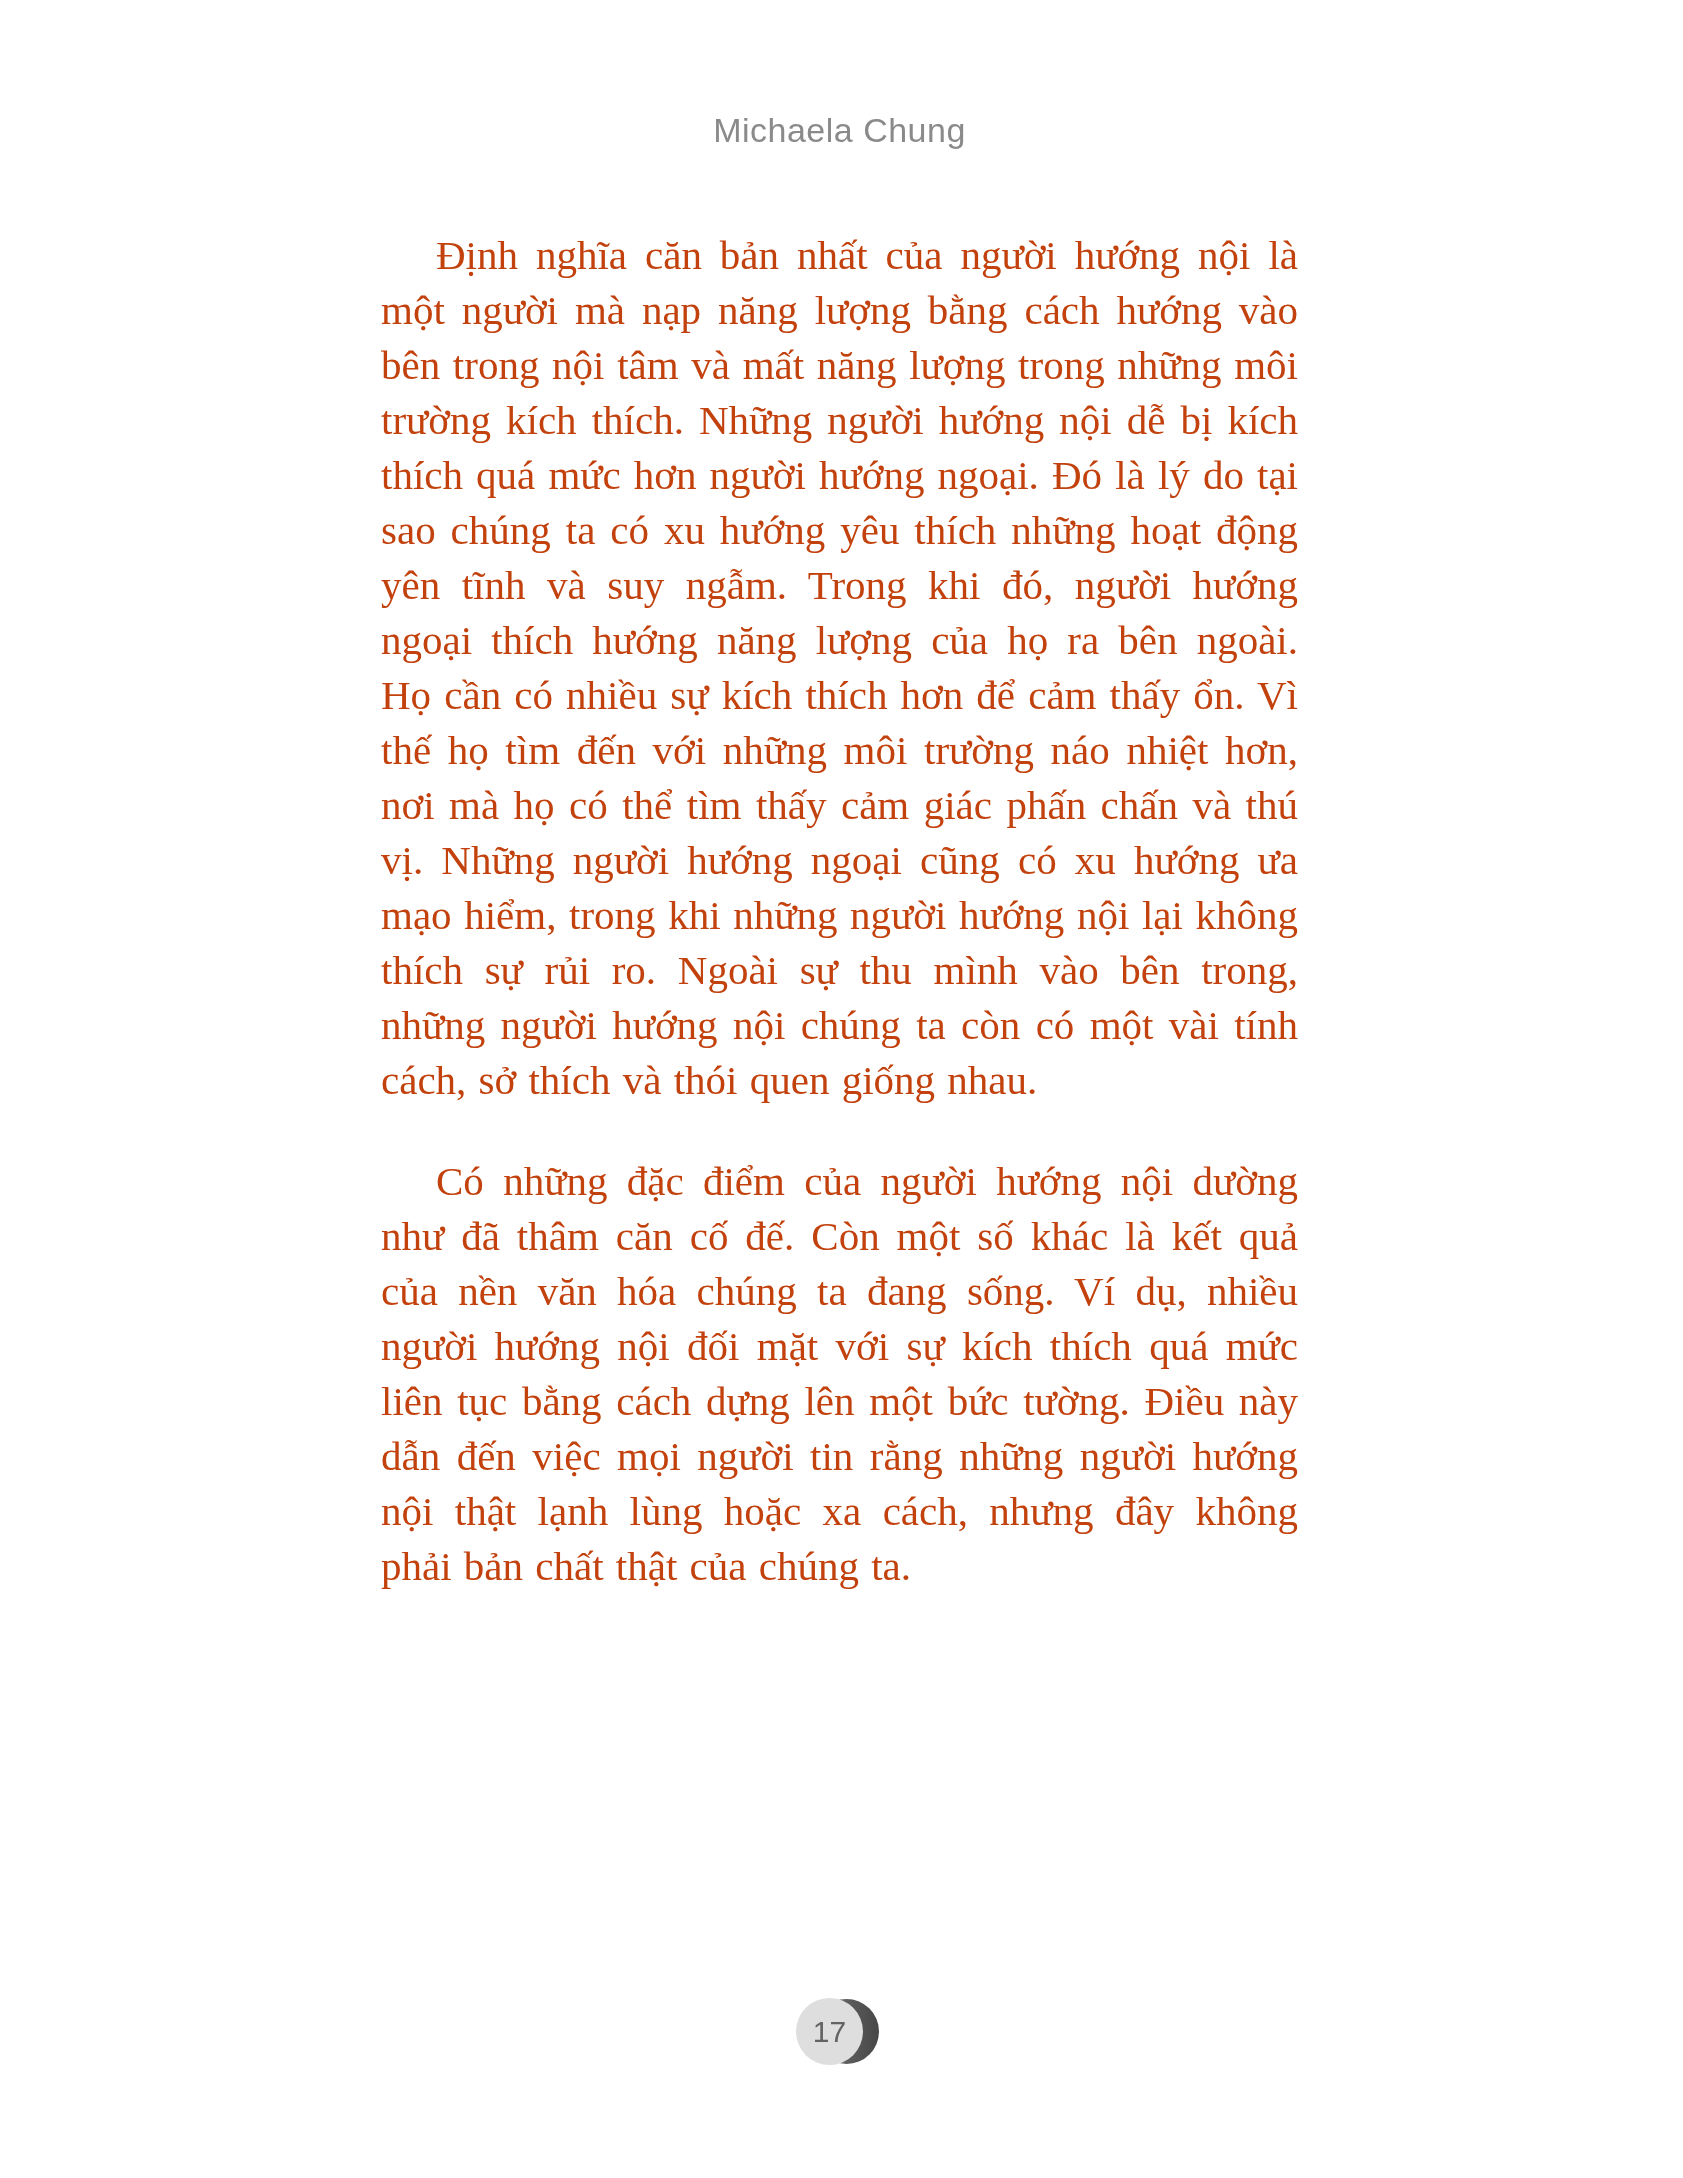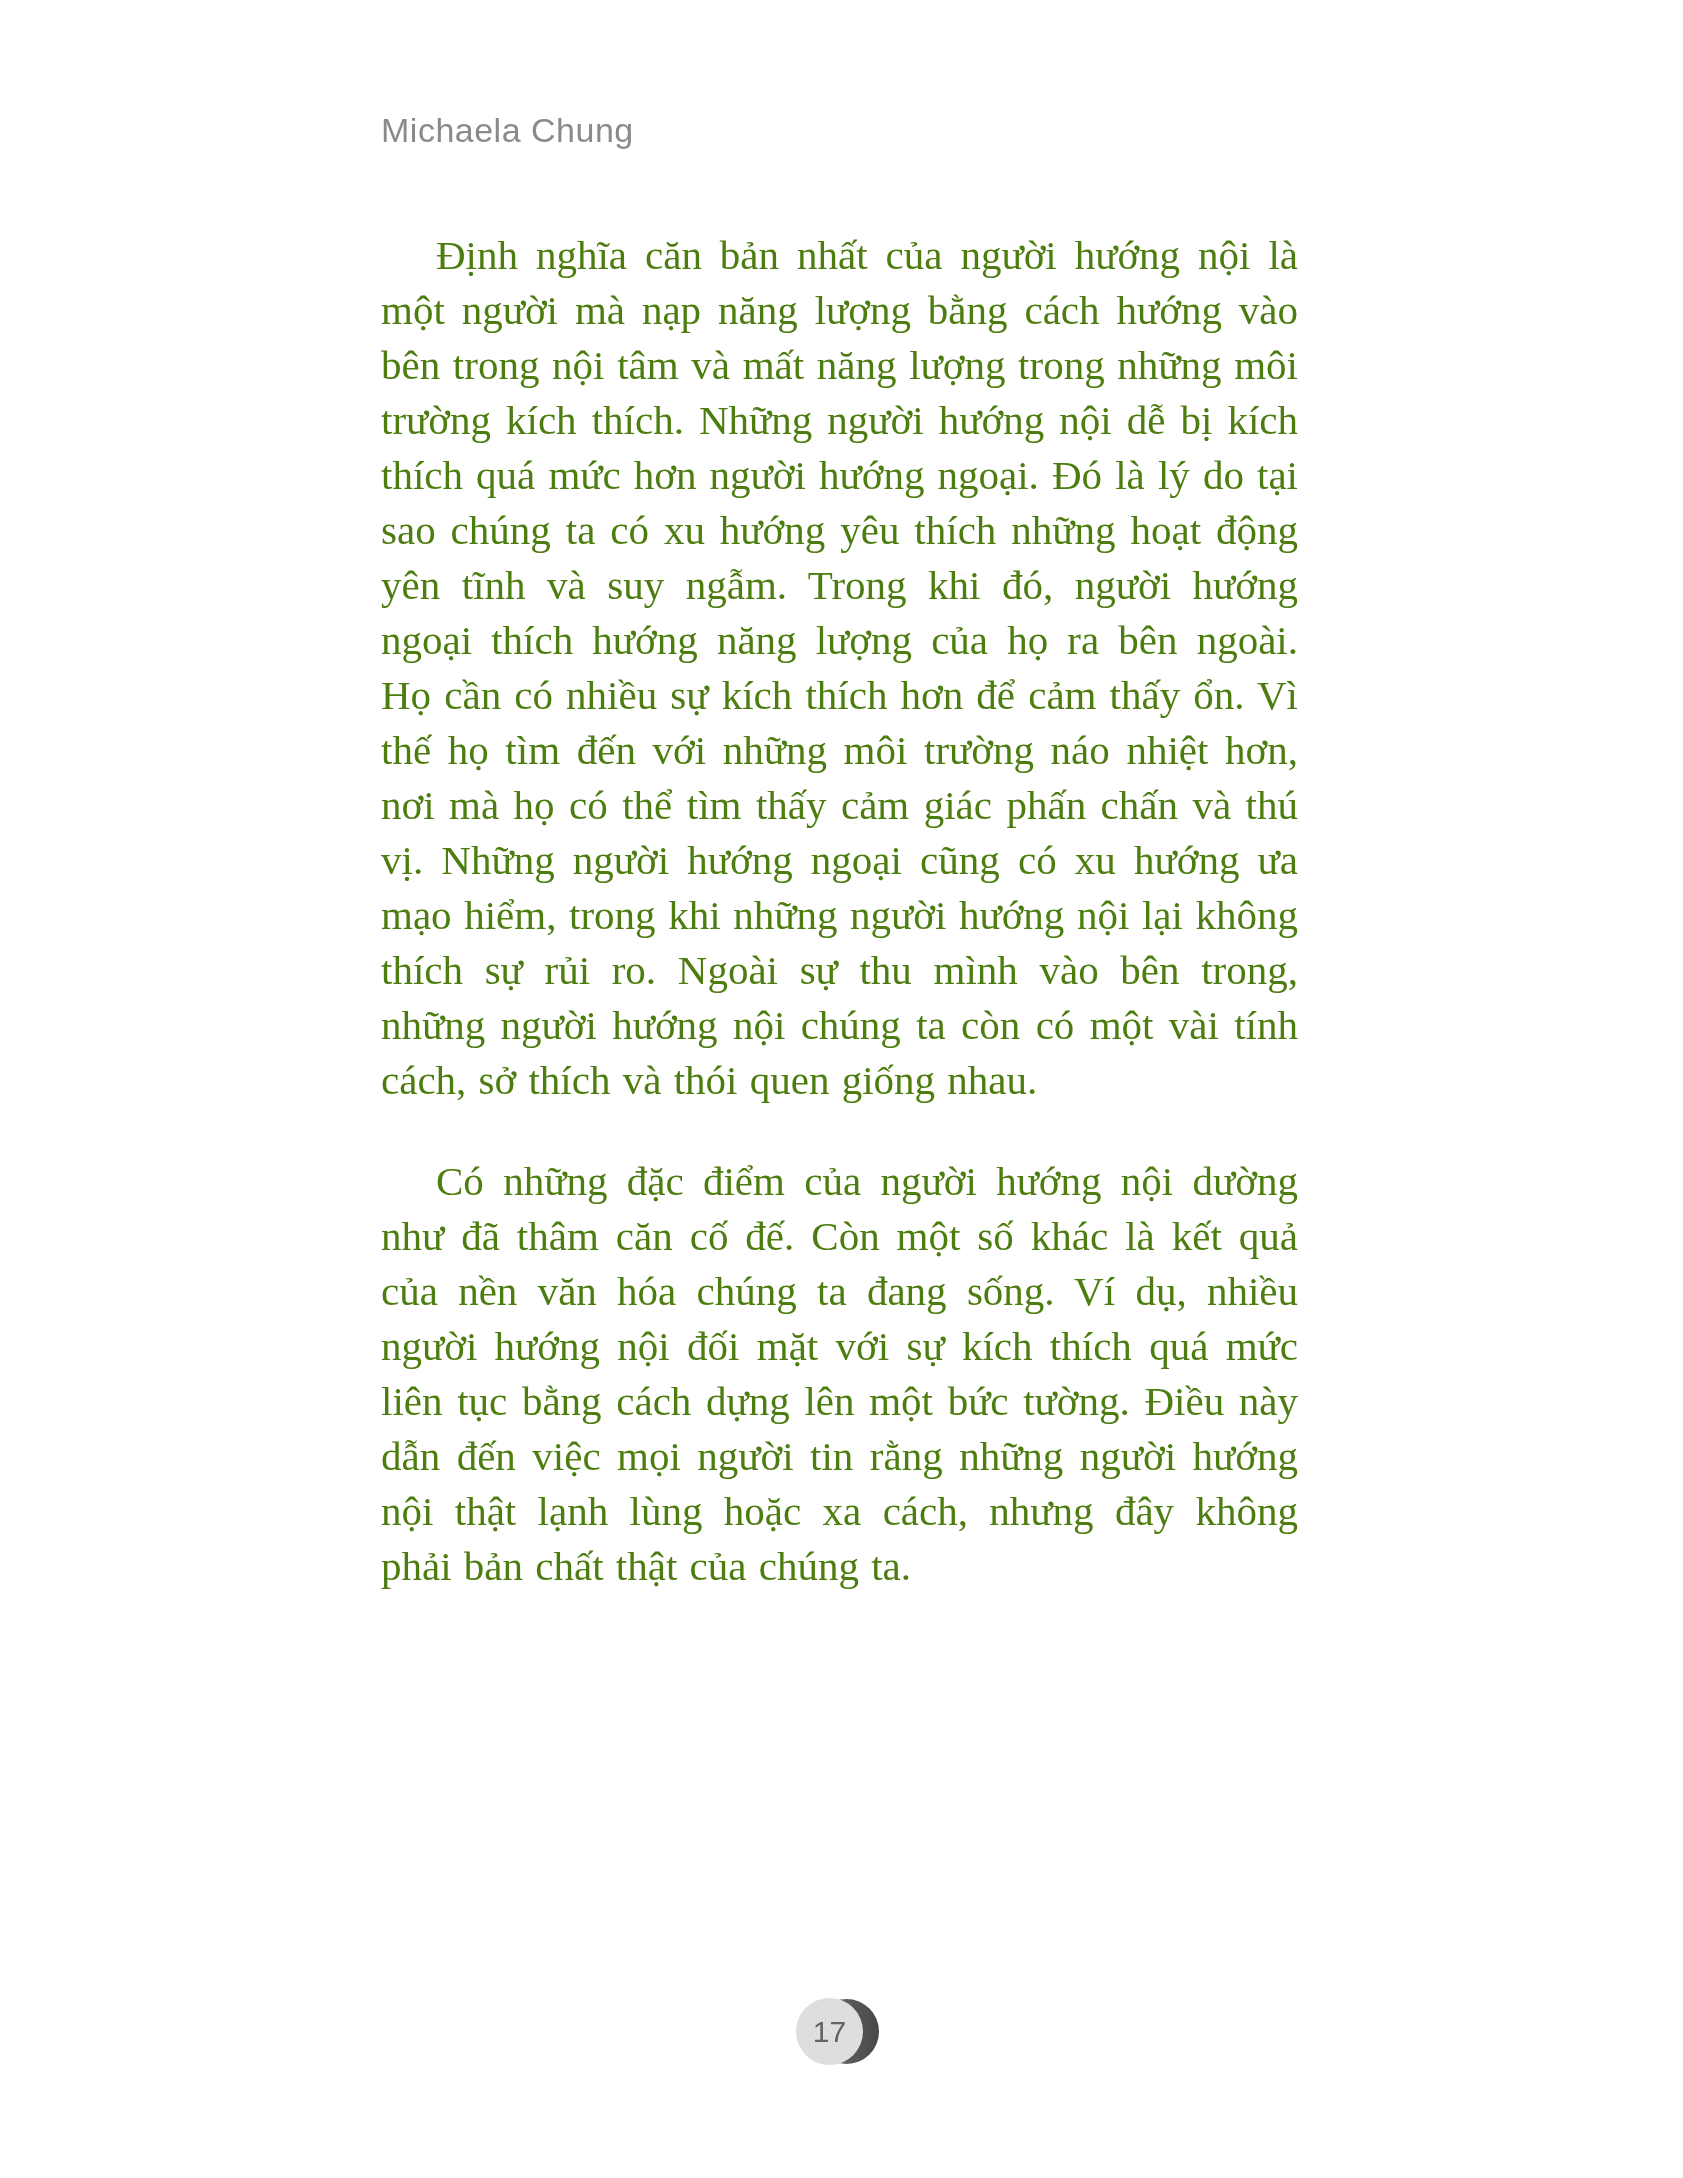--- a/index.html
+++ b/index.html
@@ -14,38 +14,38 @@
     background: #ffffff;
     box-sizing: border-box;
     overflow: hidden;
     font-family: "Liberation Serif", serif;
   }
   .running-header {
     position: absolute;
     top: 111px;
     left: 381px;
     width: 917px;
-    text-align: left;
+    text-align: center;
     font-family: "Liberation Sans", sans-serif;
     font-size: 34px;
     font-weight: 400;
     color: #8a8a8a;
     letter-spacing: 0.5px;
   }
   .body-text {
     position: absolute;
     top: 228px;
     left: 381px;
     width: 917px;
   }
   .para {
     font-family: "Liberation Serif", serif;
     font-size: 41px;
     line-height: 55px;
-    color: #4d7c0f;
+    color: #c2410c;
     text-align: justify;
     text-indent: 55px;
     margin: 0 0 46px 0;
     word-spacing: 2px;
   }
   .footer {
     position: absolute;
     top: 1998px;
     left: 381px;
     width: 917px;

